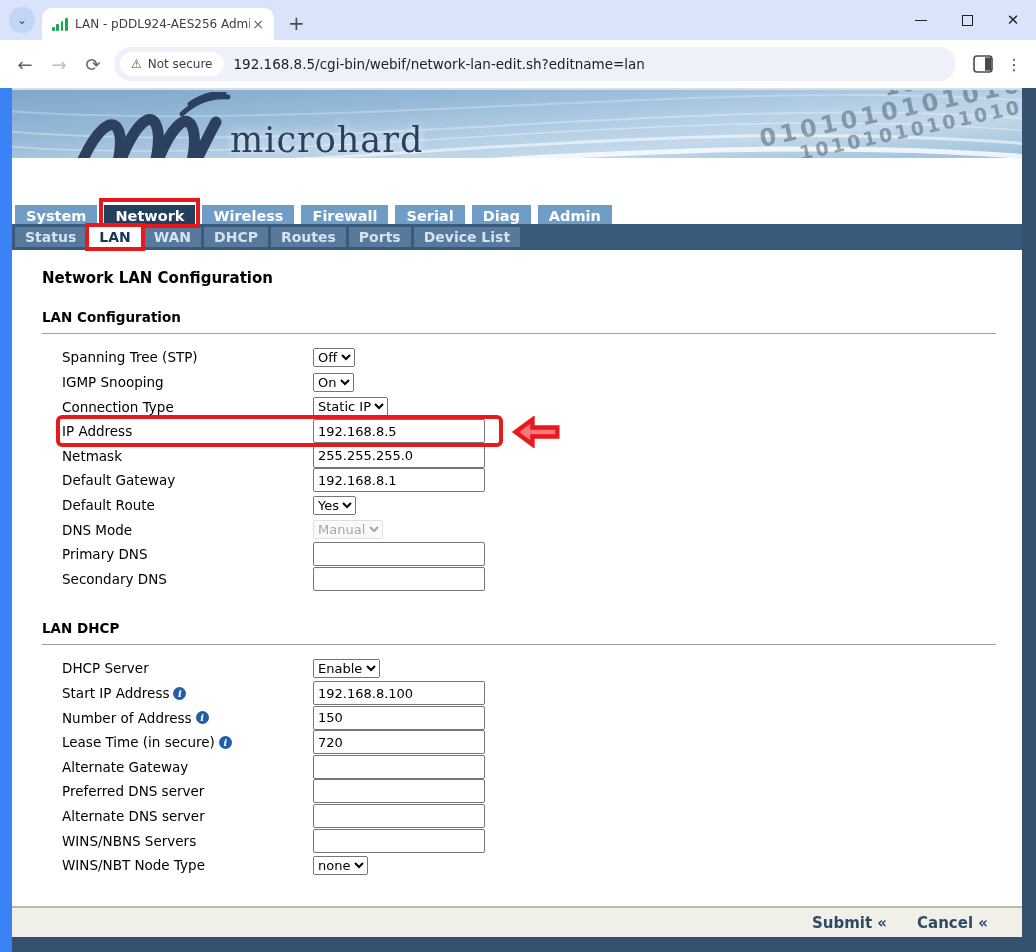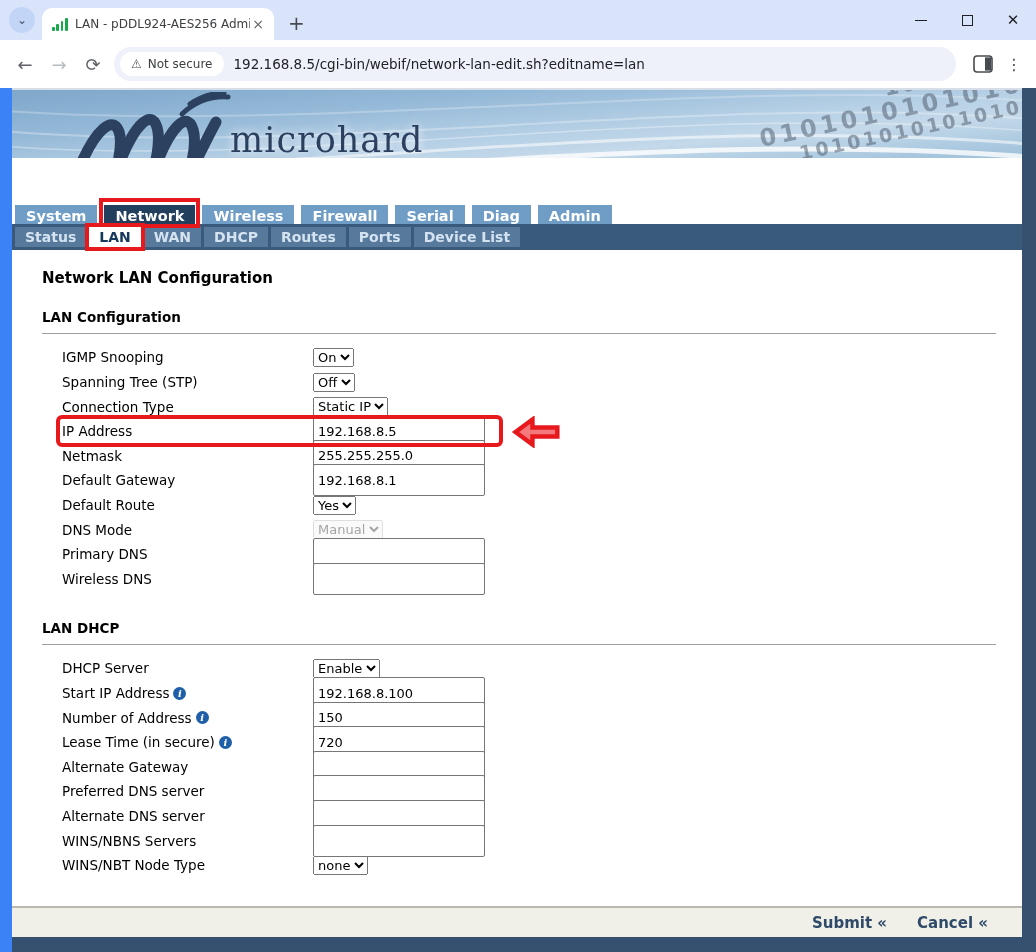--- a/index.html
+++ b/index.html
@@ -80,21 +80,21 @@
   .section { margin-bottom:29px; }
   .section-heading { font-size:13.5px; font-weight:bold; color:#000; }
   .section-rule { border-top:1px solid #9aa0a6; margin:8px 0 11px 0; }
   .form-row { display:flex; align-items:center; height:24.6px; margin-left:20px; position:relative; }
   .form-label { width:251px; font-size:13.5px; color:#000; display:flex; align-items:center; }
   .info-icon { width:13px; height:13px; margin-left:4px; border-radius:50%; background:#1f5fa8;
     color:#fff; font-size:10px; font-style:italic; font-weight:bold;
     font-family:"DejaVu Serif",serif; display:inline-flex; align-items:center; justify-content:center;
     cursor:pointer; flex:0 0 13px; }
   select { font-size:13px; font-family:"DejaVu Sans",sans-serif; }
-  .text-input { width:172px; height:32px; border:1px solid #767676; border-radius:2px;
+  .text-input { width:172px; height:24px; border:1px solid #767676; border-radius:2px;
     padding:1px 4px; font-size:13px; font-family:"DejaVu Sans",sans-serif; color:#000; }
   .hl-box { position:absolute; left:-6px; top:-4px; width:447px; height:32px;
     border:4px solid #e8191c; border-radius:6px; pointer-events:none; z-index:3; }
   .hl-arrow { position:absolute; left:449px; top:-3px; width:50px; height:32px; z-index:3; }
 
   .footer { height:42px; background:#f0f0e8; border-top:2px solid #b9b9af;
     display:flex; align-items:center; justify-content:flex-end; gap:30px; padding-right:34px; }
   .footer a { font-size:15px; font-weight:bold; color:#2e4a68; text-decoration:none; cursor:pointer; }
   .bottombar { height:20px; background:#36516f; }
 </style>
@@ -225,29 +225,29 @@
     </div>
 
   <div class="content">
     <div class="page-title">Network LAN Configuration</div>
     <div>
         <div class="section">
           <div class="section-heading">LAN Configuration</div>
           <div class="section-rule"></div>
           <div class="form-row">
             <div class="form-label">
+              <span>Spanning Tree (STP)</span>
+            </div>
+            <select><option>Off</option></select>
+          </div>
+          <div class="form-row">
+            <div class="form-label">
               <span>IGMP Snooping</span>
             </div>
             <select><option>On</option></select>
-          </div>
-          <div class="form-row">
-            <div class="form-label">
-              <span>Spanning Tree (STP)</span>
-            </div>
-            <select><option>Off</option></select>
           </div>
           <div class="form-row">
             <div class="form-label">
               <span>Connection Type</span>
             </div>
             <select><option>Static IP</option></select>
           </div>
           <div class="form-row">
             <div class="form-label">
               <span>IP Address</span>
@@ -283,21 +283,21 @@
             <select disabled=""><option>Manual</option></select>
           </div>
           <div class="form-row">
             <div class="form-label">
               <span>Primary DNS</span>
             </div>
             <input type="text" class="text-input" style="">
           </div>
           <div class="form-row">
             <div class="form-label">
-              <span>Wireless DNS</span>
+              <span>Secondary DNS</span>
             </div>
             <input type="text" class="text-input" style="">
           </div>
         </div>
         <div class="section">
           <div class="section-heading">LAN DHCP</div>
           <div class="section-rule"></div>
           <div class="form-row">
             <div class="form-label">
               <span>DHCP Server</span>

